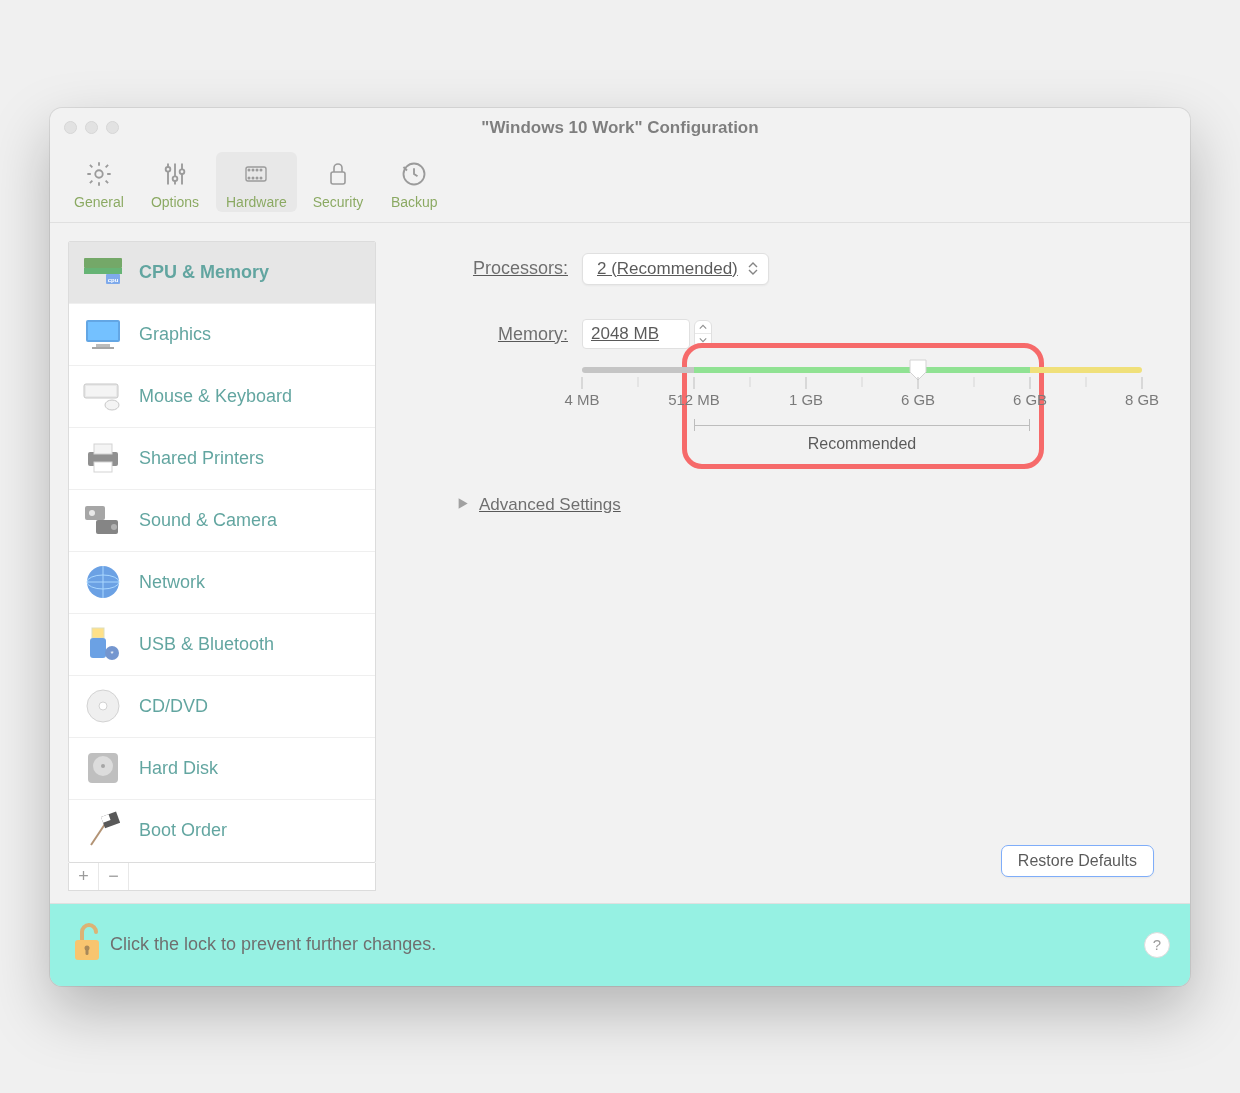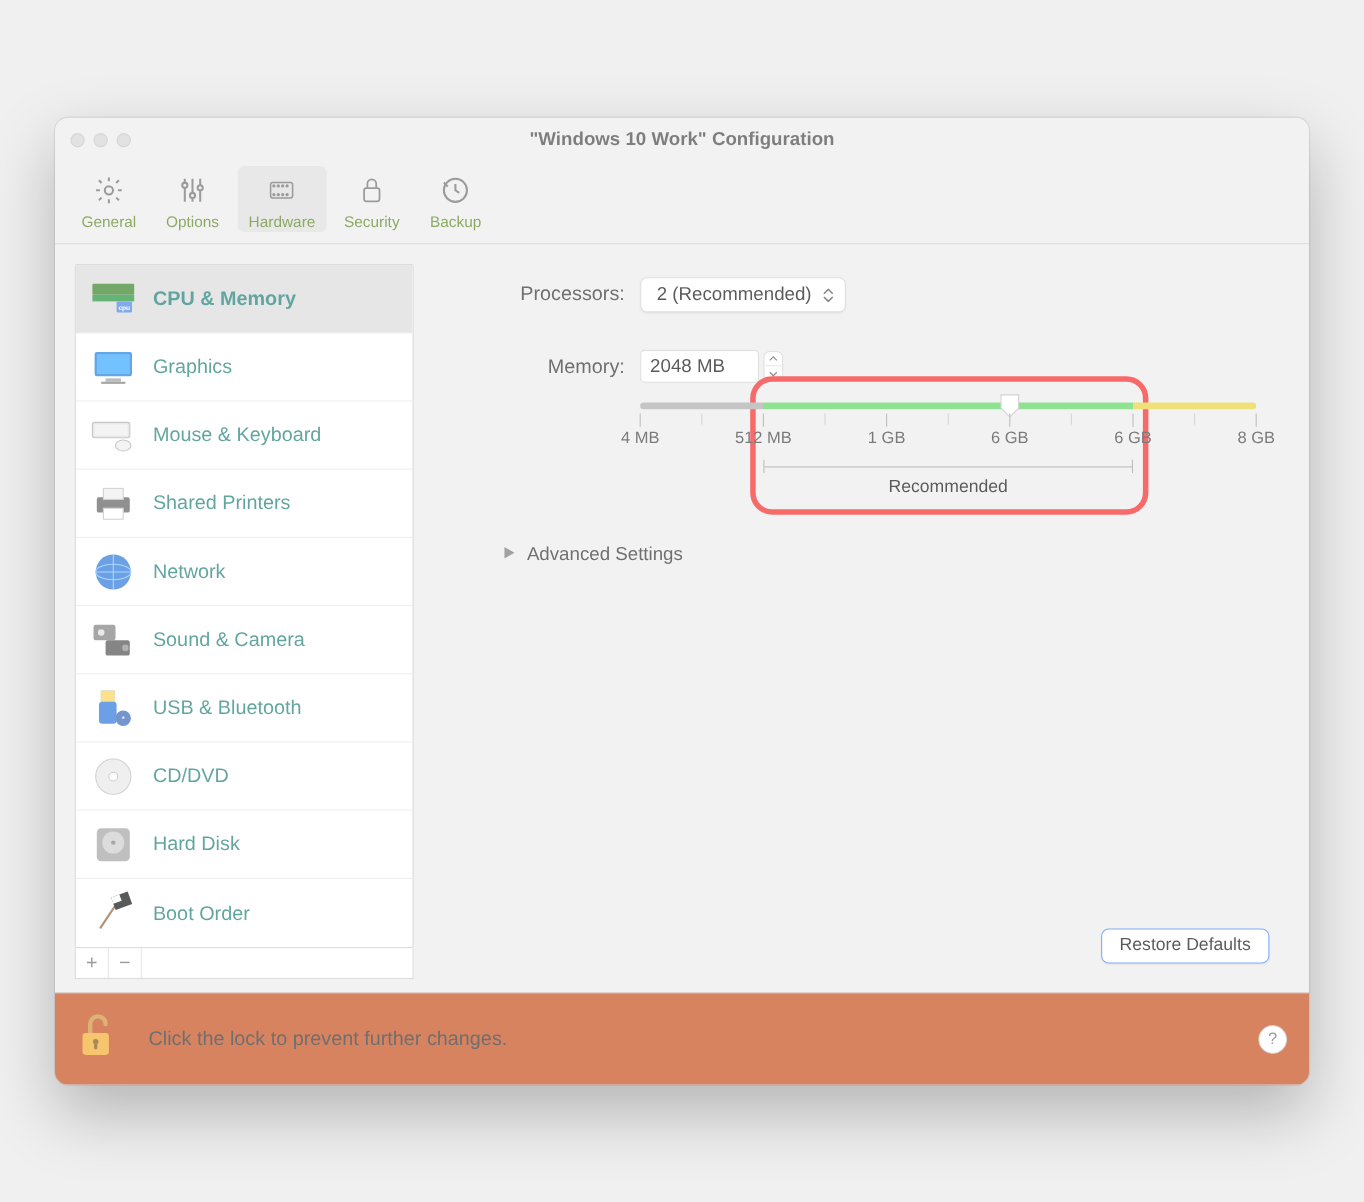--- a/index.html
+++ b/index.html
@@ -100,21 +100,21 @@
     display: flex; align-items: center;
     border: 1px solid #c9c9c9; border-top: none;
     height: 28px; background: #fff;
   }
   .sfbtn {
     width: 30px; height: 100%; display:flex; align-items:center; justify-content:center;
     border-right: 1px solid #dcdcdc;
     font-size: 18px; color: #666;
   }
 
-  .detail { flex: 1; padding-top: 12px; position: relative; }
+  .detail { flex: 1; padding-top: 12px; position: relative; text-decoration: underline; }
   .field {
     display: flex; align-items: flex-start; gap: 14px;
     margin-bottom: 20px;
   }
   .field .flabel {
     width: 168px; text-align: right;
     font-size: 18px; color: #222; padding-top: 5px;
   }
 
   .dropdown {
@@ -181,22 +181,22 @@
     background: #fff; border: 1px solid #3b82f6; border-radius: 7px;
     padding: 6px 16px; font-size: 16px;
     box-shadow: 0 1px 2px rgba(0,0,0,0.08);
   }
 
   .content-bottom-space { height: 340px; }
 
   .footer {
     border-top: 1px solid #d0d0d0;
     padding: 18px 20px;
-    display: flex; align-items: center; gap: 29px;
-    background: #c2410c;
+    display: flex; align-items: center; gap: 4px;
+    background: #5eead4;
   }
   .footer .msg { font-size: 18px; color: #222; flex: 1; }
   .help-btn {
     width: 26px; height: 26px; border-radius: 50%;
     border: 1px solid #c9c9c9; background: #fff;
     display:flex; align-items:center; justify-content:center;
     font-size: 15px; color: #666;
   }
 </style>
 </head>
@@ -326,39 +326,39 @@
                 <rect x="6" y="12" width="30" height="14" rx="2" fill="#555"></rect>
                 <rect x="12" y="4" width="18" height="10" fill="#eee" stroke="#bbb"></rect>
                 <rect x="12" y="22" width="18" height="10" fill="#fff" stroke="#bbb"></rect>
               </svg>
           </div>
           <span>Shared Printers</span>
         </div>
 
         <div class="srow">
           <div class="sicon">
-            <svg width="40" height="40" viewBox="0 0 40 40">
-                <circle cx="20" cy="20" r="16" fill="#1d6fd6"></circle>
-                <ellipse cx="20" cy="20" rx="16" ry="7" fill="none" stroke="#7cc2ff" stroke-width="1"></ellipse>
-                <path d="M20 4v32M4 20h32" stroke="#7cc2ff" stroke-width="1"></path>
-              </svg>
-          </div>
-          <span>Network</span>
-        </div>
-
-        <div class="srow">
-          <div class="sicon">
             <svg width="42" height="36" viewBox="0 0 42 36">
                 <rect x="3" y="4" width="20" height="14" rx="2" fill="#777"></rect>
                 <circle cx="10" cy="11" r="3" fill="#ddd"></circle>
                 <rect x="14" y="18" width="22" height="14" rx="2" fill="#444"></rect>
                 <circle cx="32" cy="25" r="3" fill="#888"></circle>
               </svg>
           </div>
           <span>Sound &amp; Camera</span>
+        </div>
+
+        <div class="srow">
+          <div class="sicon">
+            <svg width="40" height="40" viewBox="0 0 40 40">
+                <circle cx="20" cy="20" r="16" fill="#1d6fd6"></circle>
+                <ellipse cx="20" cy="20" rx="16" ry="7" fill="none" stroke="#7cc2ff" stroke-width="1"></ellipse>
+                <path d="M20 4v32M4 20h32" stroke="#7cc2ff" stroke-width="1"></path>
+              </svg>
+          </div>
+          <span>Network</span>
         </div>
 
         <div class="srow">
           <div class="sicon">
             <svg width="38" height="38" viewBox="0 0 38 38">
                 <rect x="8" y="3" width="12" height="10" fill="#ffd24a" stroke="#cc9"></rect>
                 <rect x="6" y="13" width="16" height="20" rx="3" fill="#1d6fd6"></rect>
                 <circle cx="28" cy="28" r="7" fill="#2a5fb5"></circle>
                 <text x="28" y="31" font-size="8" fill="#fff" text-anchor="middle">*</text>
               </svg>

